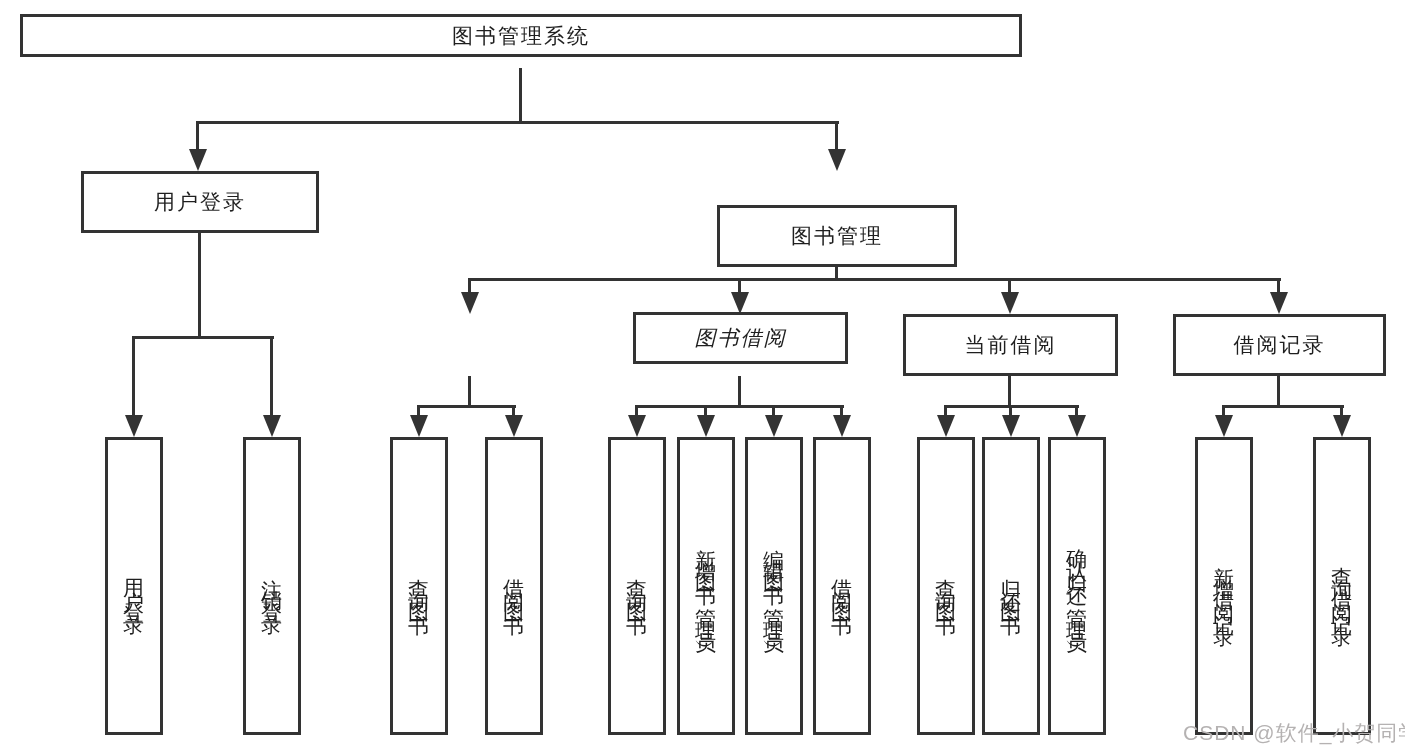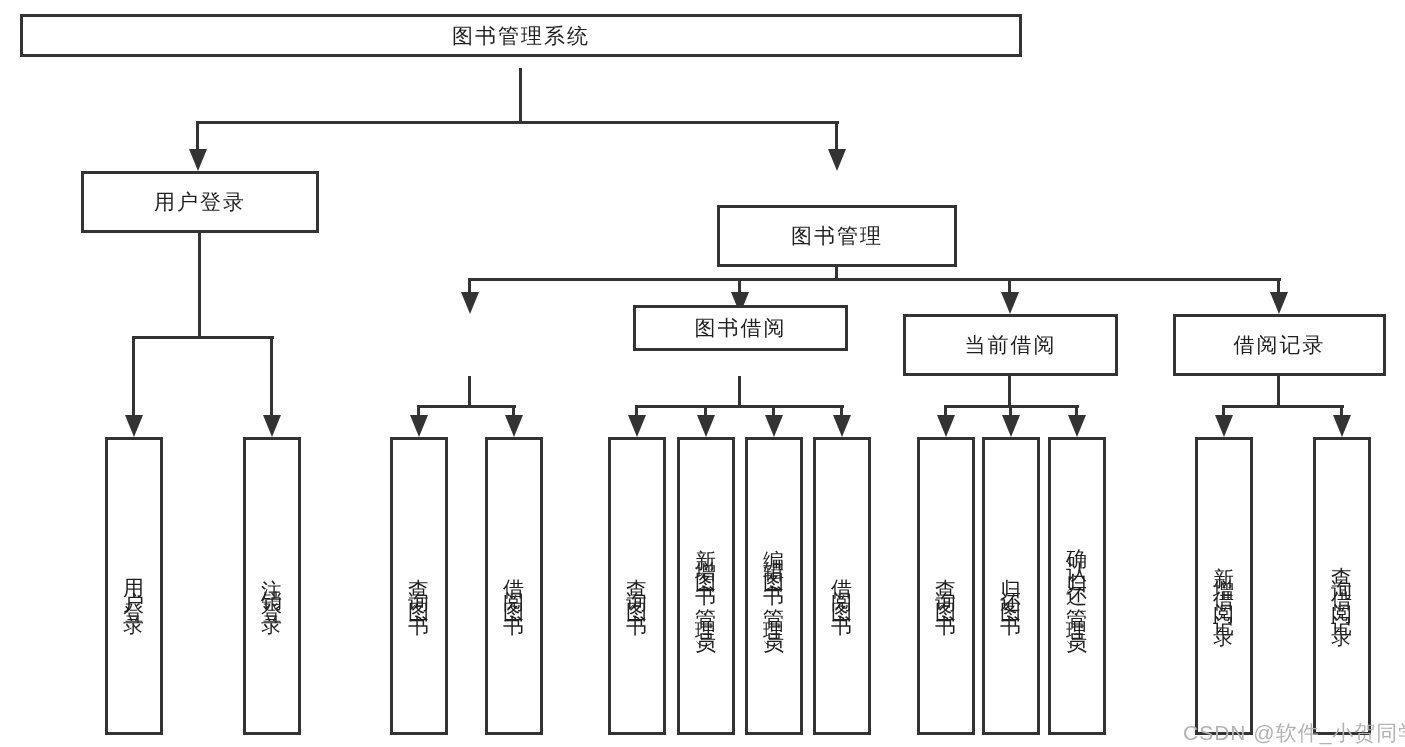--- a/index.html
+++ b/index.html
@@ -63,21 +63,21 @@
     letter-spacing: 1px;
     white-space: nowrap;
     z-index: 5;
   }
 
   
   #box-root            { left: 20px;   top: 14px;  width: 1002px; height: 43px; }
   #box-user-login      { left: 81px;   top: 171px; width: 238px;  height: 62px; }
   #box-book-mgmt       { left: 717px;  top: 171px; width: 240px;  height: 62px; margin-top: 34px; }
   #box-new-book-rec    { left: 363px;  top: 314px; width: 215px;  height: 62px; }
-  #box-book-borrow     { left: 633px;  top: 305px; width: 215px;  height: 46px; }
+  #box-book-borrow     { left: 633px;  top: 312px; width: 215px;  height: 52px; font-style: italic; }
   #box-current-borrow  { left: 903px;  top: 314px; width: 215px;  height: 62px; }
   #box-borrow-record   { left: 1173px; top: 314px; width: 213px;  height: 62px; }
 
   .leaf { top: 437px; width: 58px; height: 298px; }
   #leaf-user-login          { left: 105px; }
   #leaf-logout              { left: 243px; }
   #leaf-query-book-rec      { left: 390px; }
   #leaf-borrow-book-rec     { left: 485px; }
   #leaf-query-book-borrow   { left: 608px; }
   #leaf-add-book            { left: 677px; }

